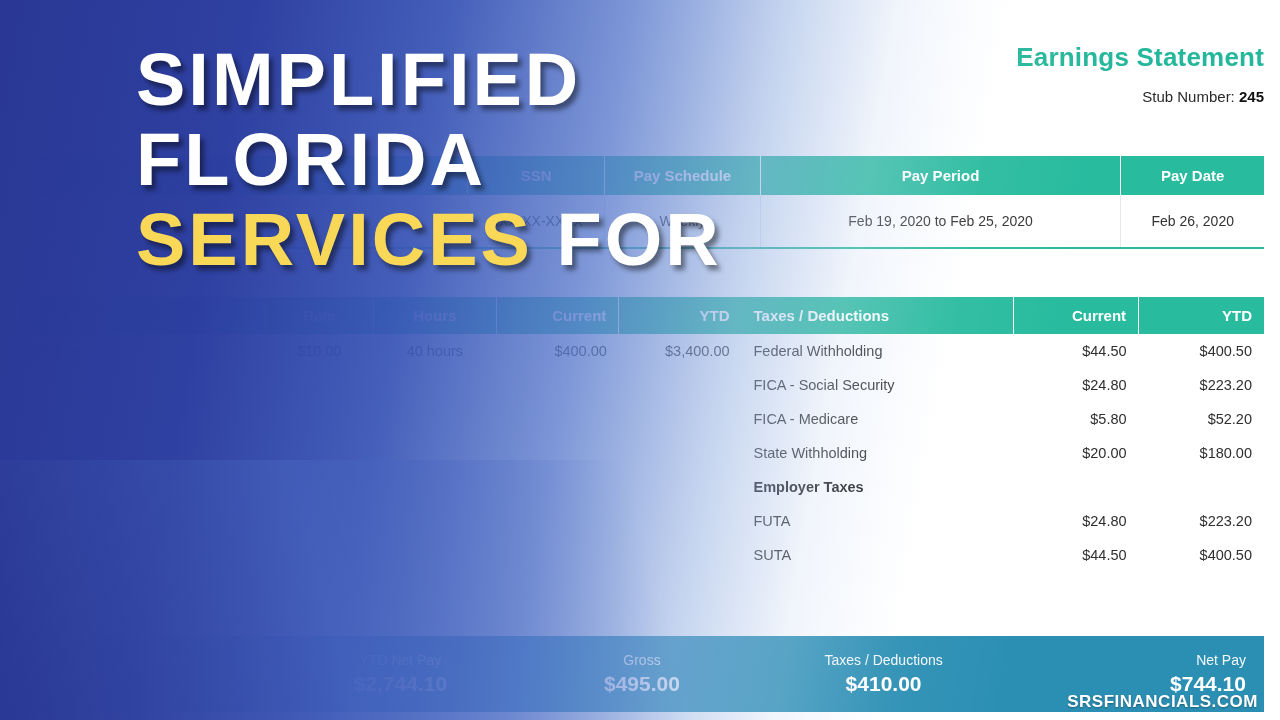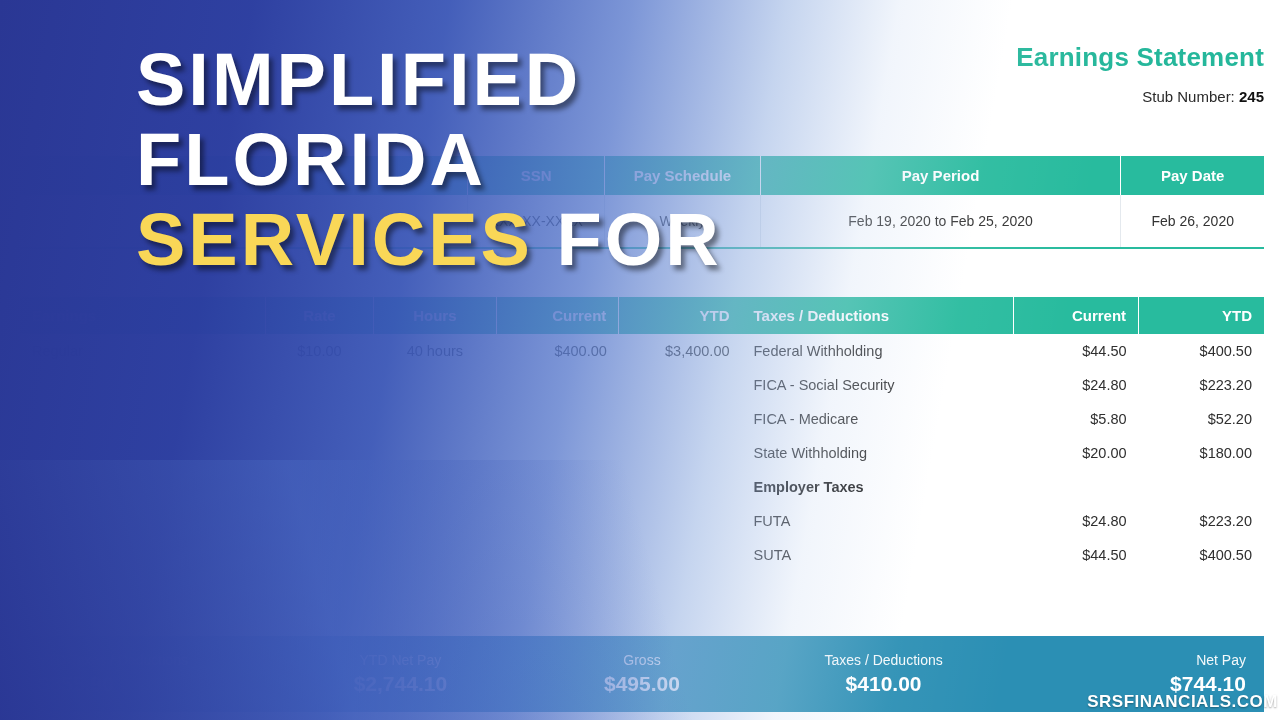--- a/index.html
+++ b/index.html
@@ -168,21 +168,21 @@
     text-shadow: 4px 5px 5px rgba(0,0,0,0.45);
     margin-bottom: 8px;
     white-space: nowrap;
   }
   #headline .white  { color: #ffffff; }
   #headline .yellow { color: #f9d757; }
 
   
   #brand {
     position: absolute;
-    right: 2px; bottom: 8px;
+    right: 22px; bottom: 8px;
     font-size: 17px;
     font-weight: bold;
     color: #ffffff;
     letter-spacing: .5px;
     text-shadow: 0 1px 2px rgba(0,0,0,.35);
     z-index: 6;
   }
 </style>
 </head>
 <body>

